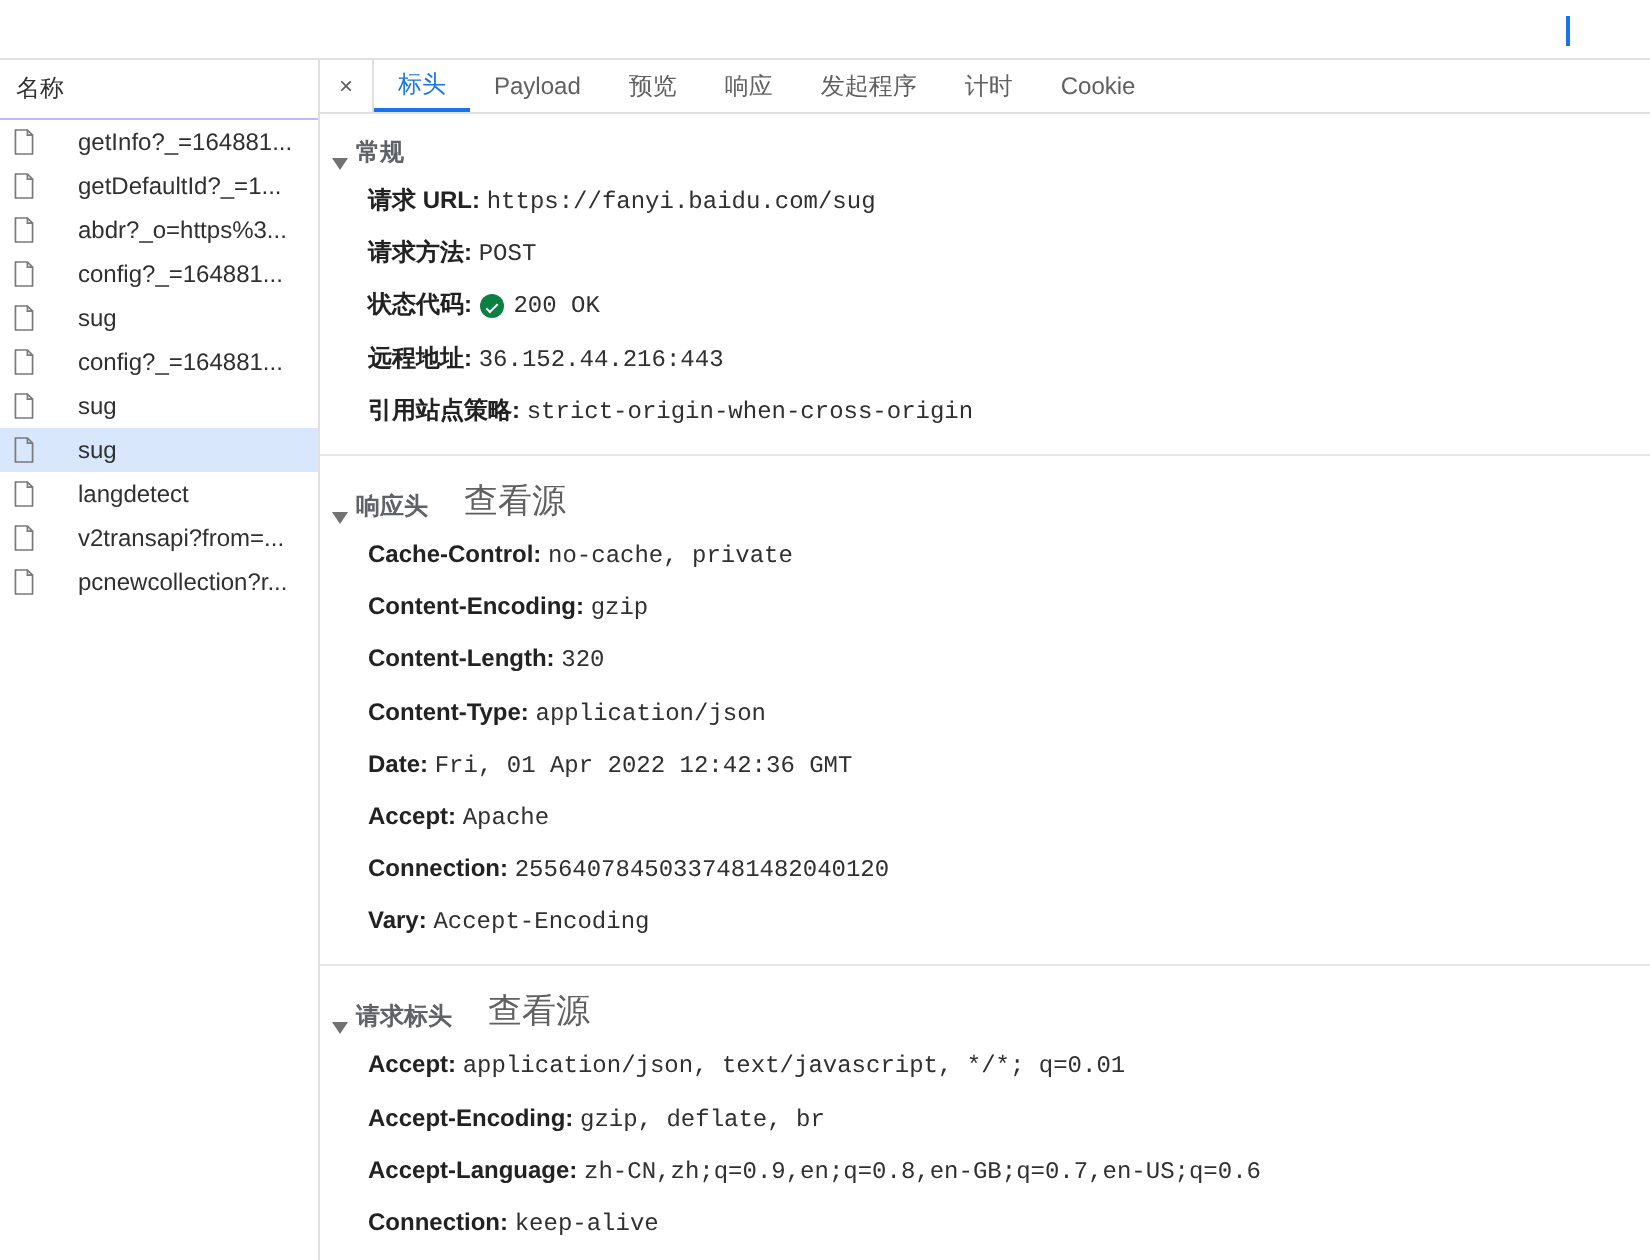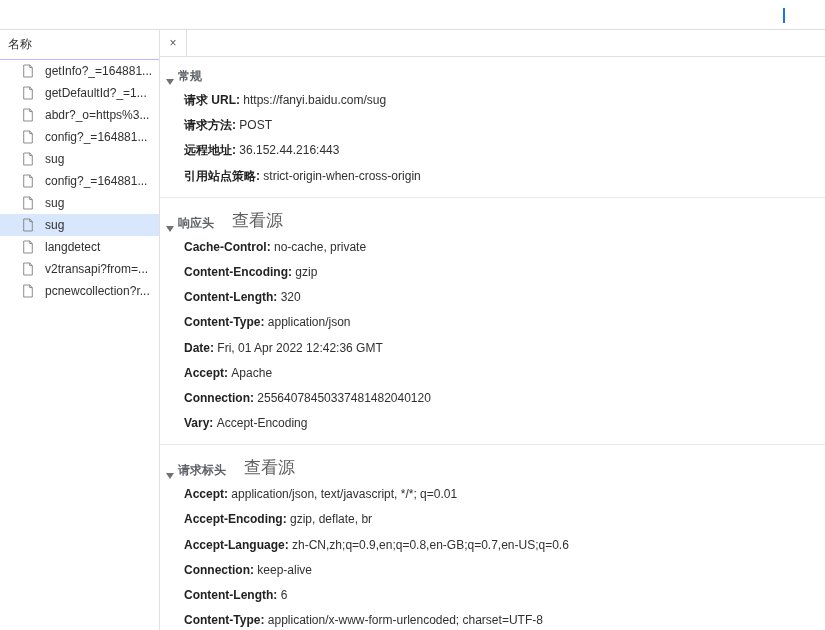--- a/index.html
+++ b/index.html
@@ -2,36 +2,36 @@
 <html><head>
 <meta charset="utf-8">
 <style>
 * { margin:0; padding:0; box-sizing:border-box; font-family:"Segoe UI",Arial,sans-serif; }
 body { width:825px; height:630px; background:#fff; overflow:hidden; font-size:12px; color:#303030; }
 .topstrip { height:30px; border-bottom:1px solid #e0e0e0; position:relative; }
 .cursor-mark { position:absolute; right:40px; top:8px; width:2px; height:15px; background:#1a73e8; }
 .container { display:flex; height:600px; }
 .sidebar { width:160px; border-right:1px solid #e0e0e0; overflow:hidden; }
 .sb-head { padding:6px 8px; font-size:12px; border-bottom:1px solid #c4b5fd; }
-.sb-item { display:flex; padding:4px 22px; gap:11px; cursor:pointer; white-space:nowrap; overflow:hidden; text-overflow:ellipsis; font-size:12px; }
+.sb-item { display:flex; padding:4px 6px; gap:21px; cursor:pointer; white-space:nowrap; overflow:hidden; text-overflow:ellipsis; font-size:12px; }
 .sb-item.selected { background:#d9e7fd; }
 .doc-icon { flex:0 0 12px; height:14px; }
 .main { flex:1; display:flex; flex-direction:column; overflow:hidden; }
 .tabbar { display:flex; align-items:center; border-bottom:1px solid #e0e0e0; height:27px; }
 .tab-close { width:27px; display:flex; align-items:center; justify-content:center; border-right:1px solid #e0e0e0; height:100%; cursor:pointer; color:#606060; }
 .tab { padding:0 12px; height:100%; display:flex; align-items:center; color:#606060; cursor:pointer; font-size:12px; }
 .tab.active { color:#1a73e8; border-bottom:2px solid #1a73e8; margin-bottom:-1px; }
 .content { flex:1; overflow-y:auto; padding:4px 0 10px 0; scrollbar-width:thin; }
 .section { padding:4px 0; }
 .sec-head { display:flex; align-items:flex-end; gap:4px; padding:3px 6px; color:#5f6368; font-weight:bold; font-size:12px; }
 .caret { width:0; height:0; border-left:4px solid transparent; border-right:4px solid transparent; border-top:6px solid #727272; }
 .sec-link { color:#606060; margin-left:14px; font-size:17px; font-weight:normal; cursor:pointer; }
 .kv { padding:3px 0 3px 24px; font-size:12px; line-height:1.6; word-wrap:break-word; }
 .kv b { font-weight:bold; color:#222; }
-.kv span.val { font-family:Liberation Sans, sans-serif; font-size:12px; color:#303030; }
+.kv span.val { font-family:Liberation Mono, monospace; font-size:12px; color:#303030; }
 .status-dot { display:inline-block; width:12px; height:12px; background:#0b8043; border-radius:50%; vertical-align:middle; margin:0 1px; position:relative; }
 .status-dot::after { content:""; position:absolute; left:3px; top:5px; width:5px; height:2px; border-left:1.5px solid #fff; border-bottom:1.5px solid #fff; transform:rotate(-45deg); }
 .hr { border-top:1px solid #e8e8e8; margin:4px 0; }
 </style>
 </head>
 <body>
 
 <div class="topstrip">
   <div class="cursor-mark"></div>
 </div>
@@ -119,31 +119,41 @@
           <span>pcnewcollection?r...</span>
         </div>
       </div>
   </div>
 
   <div class="main">
     <div class="tabbar">
       <div class="tab-close">
         <span>×</span>
       </div>
+      <div id="tabs-slot" style="display:flex;height:100%">
+          <div class="tab active">标头</div>
+          <div class="tab">Payload</div>
+          <div class="tab">预览</div>
+          <div class="tab">响应</div>
+          <div class="tab">发起程序</div>
+          <div class="tab">计时</div>
+          <div class="tab">Cookie</div>
+        </div>
     </div>
 
     <div class="content">
 
       <div class="section">
         <div class="sec-head">
           <span class="caret"></span>
           <span>常规</span>
         </div>
         <div class="kv"><b>请求 URL:</b> <span class="val">https://fanyi.baidu.com/sug</span></div>
         <div class="kv"><b>请求方法:</b> <span class="val">POST</span></div>
+        <div class="kv"><b>状态代码:</b> <span class="status-dot"></span> <span class="val">200 OK</span></div>
         <div class="kv"><b>远程地址:</b> <span class="val">36.152.44.216:443</span></div>
         <div class="kv"><b>引用站点策略:</b> <span class="val">strict-origin-when-cross-origin</span></div>
       </div>
 
       <div class="hr"></div>
 
       <div class="section">
         <div class="sec-head">
           <span class="caret"></span>
           <span>响应头</span>

